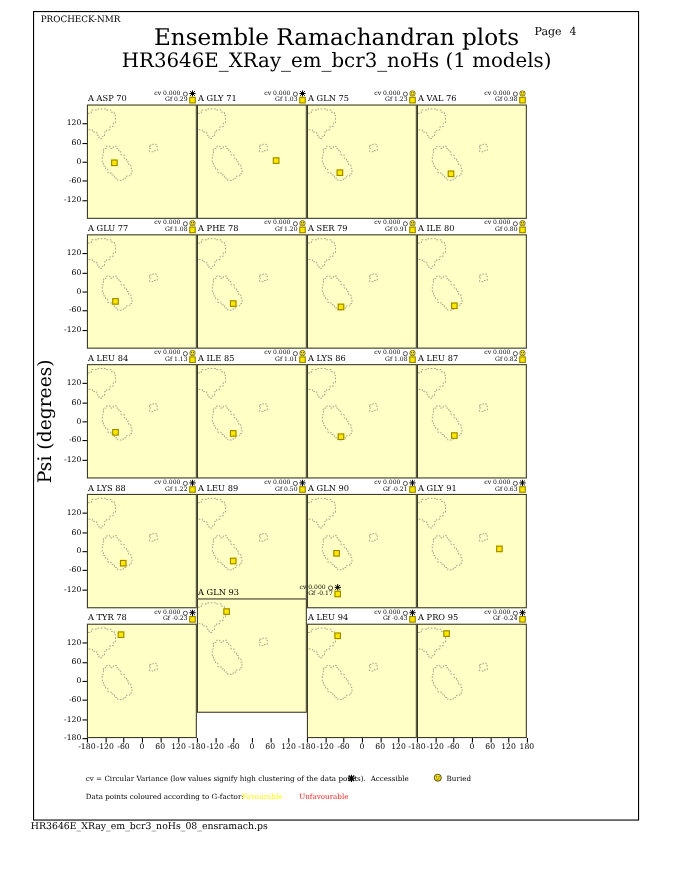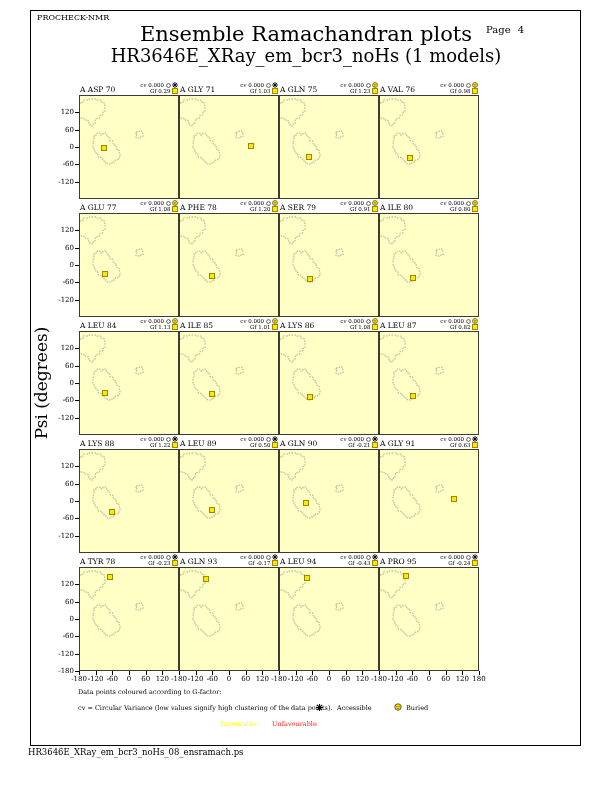--- a/index.html
+++ b/index.html
@@ -567,21 +567,21 @@
       <svg class="contours" viewBox="0 0 98 102" preserveAspectRatio="none">
         <g fill="none" stroke="#9a9a88" stroke-width="0.8" stroke-dasharray="1.6 1.5">
           <path d="M0 7 L3 7 L3 4 L9 4 L9 3 L16 3 L16 4 L21 4 L21 6 L24 6 L24 9 L25 9 L25 16 L23 16 L23 19 L20 19 L20 22 L17 22 L17 24 L15 24 L15 28 L13 28 L13 30 L10 30 L10 27 L8 27 L8 24 L4 24 L4 22 L0 22"></path>
           <path d="M14 41 L14 39 L17 39 L17 37 L20 37 L20 39 L23 39 L23 37 L26 37 L26 39 L28 39 L28 42 L30 42 L30 45 L33 45 L33 48 L35 48 L35 51 L37 51 L37 54 L39 54 L39 57 L40 57 L40 62 L38 62 L38 64 L35 64 L35 66 L32 66 L32 68 L27 68 L27 66 L24 66 L24 63 L21 63 L21 61 L18 61 L18 58 L16 58 L16 55 L14 55 L14 52 L13 52 L13 45 L14 45 Z"></path>
           <path d="M56 36 L59 36 L59 35 L62 35 L62 37 L63 37 L63 41 L60 41 L60 42 L56 42 L56 39 L57 39 L57 38 L56 38 Z"></path>
         </g>
       </svg>
       <div class="point" style="left: 26.9444px; top: 6.06667px;"></div>
     </div>
   </div>
-      <div class="cell" style="left: 179px; top: 567px;">
+      <div class="cell" style="left: 179px; top: 544px; padding-left: 32px;">
     <div class="res-label">A GLN 93</div>
     <div class="cvgf">
       <span class="irow">
         <span class="cv-text">cv 0.000</span>
         <svg class="icon" width="5" height="5" viewBox="0 0 10 10">
           <circle cx="5" cy="5" r="3.8" fill="none" stroke="#000" stroke-width="1.2"></circle>
         </svg>
         <svg class="icon star-icon" width="6" height="6" viewBox="0 0 10 10">
           <path d="M5 0V10M0 5H10M1.4 1.4L8.6 8.6M8.6 1.4L1.4 8.6" stroke="#000" stroke-width="1.5" fill="none"></path>
         </svg>
@@ -774,18 +774,18 @@
     <path d="M5 0V10M0 5H10M1.4 1.4L8.6 8.6M8.6 1.4L1.4 8.6" stroke="#000" stroke-width="1.5" fill="none"></path>
   </svg>
   <div class="leg" style="left:337px; top:704px;">Accessible</div>
   <svg class="leg" style="left:394px; top:703px;" width="8" height="8" viewBox="0 0 10 10">
     <circle cx="5" cy="5" r="4" fill="#ffe800" stroke="#333" stroke-width="1"></circle>
     <circle cx="3.6" cy="4" r="0.7" fill="#333"></circle>
       <circle cx="6.4" cy="4" r="0.7" fill="#333"></circle>
     <path d="M3.4 6.2 Q5 7.6 6.6 6.2" stroke="#333" stroke-width="0.7" fill="none"></path>
   </svg>
   <div class="leg" style="left:406px; top:704px;">Buried</div>
-  <div class="leg" style="left:78px; top:688px;">Data points coloured according to G-factor:</div>
+  <div class="leg" style="left:78px; top:720px;">Data points coloured according to G-factor:</div>
   <div class="leg fav-text" style="left:220px; top:720px;">Favourable</div>
   <div class="leg unfav-text" style="left:272px; top:720px;">Unfavourable</div>
 
   <div class="filename">HR3646E_XRay_em_bcr3_noHs_08_ensramach.ps</div>
 </div>
 
 </body></html>

